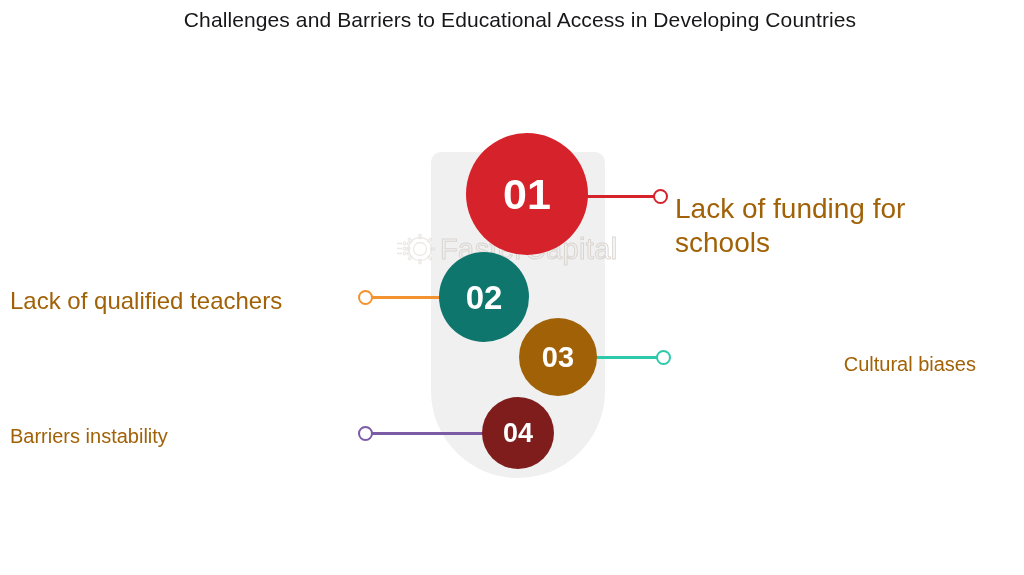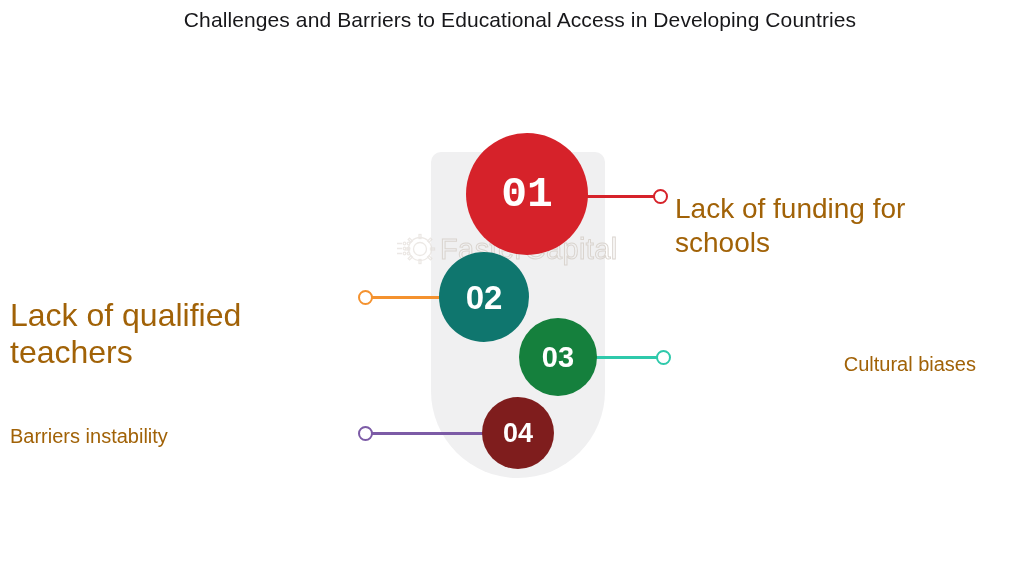--- a/index.html
+++ b/index.html
@@ -77,21 +77,21 @@
     position: absolute;
     border-radius: 50%;
     display: flex;
     align-items: center;
     justify-content: center;
     color: #ffffff;
     font-family: "Liberation Sans", sans-serif;
     font-weight: 700;
     line-height: 1;
   }
-  .node-1 { left: 466px; top: 133px; width: 122px; height: 122px; font-size: 43px; font-family: Liberation Mono, monospace; }
+  .node-1 { left: 466px; top: 133px; width: 122px; height: 122px; font-size: 43px; }
   .node-2 { left: 439px; top: 252px; width: 90px; height: 90px;  font-size: 33px; }
   .node-3 { left: 519px; top: 318px; width: 78px; height: 78px;  font-size: 29px; }
   .node-4 { left: 482px; top: 397px; width: 72px; height: 72px;  font-size: 27px; }
 
   
   .connector {
     position: absolute;
     height: 3px;
   }
   .conn-dot {
@@ -125,23 +125,23 @@
   }
   .label-1 {
     left: 675px;
     top: 192px;
     width: 300px;
     font-size: 28px;
     line-height: 1.22;
   }
   .label-2 {
     left: 10px;
-    top: 297px;
+    top: 287px;
     width: 340px;
-    font-size: 32px;
+    font-size: 24px;
     text-align: left;
   }
   .label-3 {
     left: 676px;
     top: 353px;
     width: 300px;
     font-size: 20px;
     text-align: right;
   }
   .label-4 {
@@ -196,21 +196,21 @@
 <div class="connector conn-3" style="background: rgb(46, 201, 171);"></div>
 <div class="conn-dot dot-3" style="color: rgb(46, 201, 171);"></div>
 
 <div class="connector conn-4" style="background: rgb(124, 91, 166);"></div>
 <div class="conn-dot dot-4" style="color: rgb(124, 91, 166);"></div>
 
 <div class="node node-1" style="background: rgb(214, 34, 42);">01</div>
 
 <div class="node node-2" style="background: #0f766e;">02</div>
 
-<div class="node node-3" style="background: #15803d;">03</div>
+<div class="node node-3" style="background: #a16207;">03</div>
 
 <div class="node node-4" style="background: #7f1d1d;">04</div>
 
 <div class="label label-1">Lack of funding for schools</div>
 
 <div class="label label-2">Lack of qualified teachers</div>
 
 <div class="label label-3">Cultural biases</div>
 
 <div class="label label-4">Barriers instability</div>

